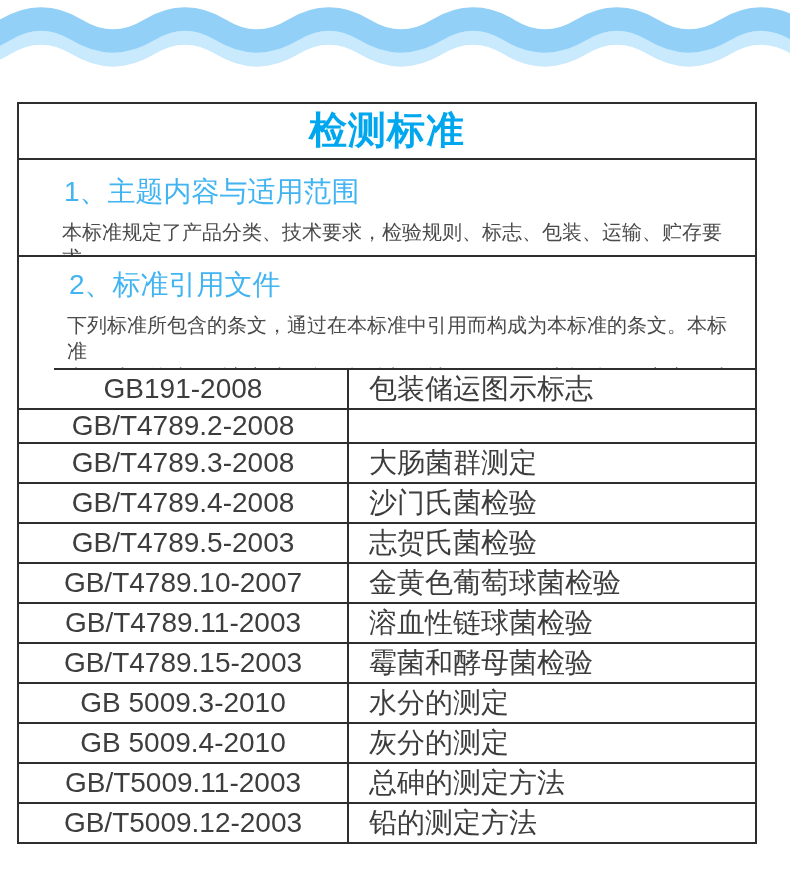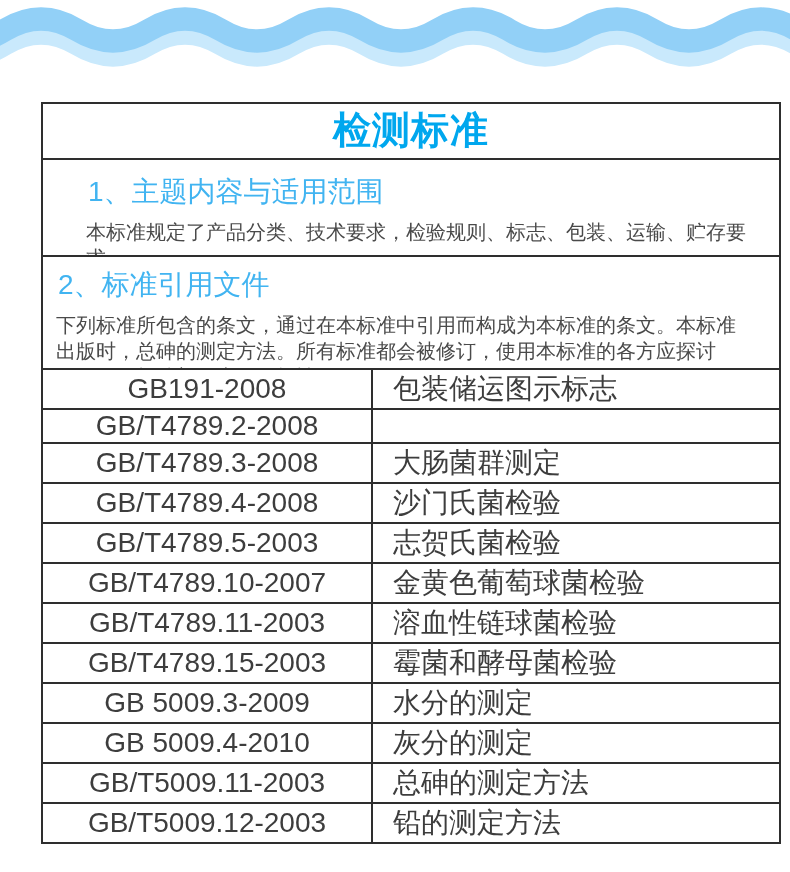--- a/index.html
+++ b/index.html
@@ -18,21 +18,21 @@
   .waves {
     position: absolute;
     top: 0;
     left: 0;
     width: 790px;
     height: 90px;
     display: block;
   }
   .card {
     position: absolute;
-    left: 41px;
+    left: 17px;
     top: 102px;
     width: 740px;
     height: 742px;
     box-sizing: border-box;
     border: 2px solid #2e2e2e;
     background: #ffffff;
     display: flex;
     flex-direction: column;
   }
   .card-title {
@@ -47,21 +47,21 @@
     letter-spacing: 1px;
     color: #00a7ee;
   }
   .sec {
     box-sizing: border-box;
     border-bottom: 2px solid #2e2e2e;
     padding: 0 13px;
     overflow: hidden;
   }
   .sec-scope { height: 104px; padding-left: 43px; }
-  .sec-refs  { height: 122px; }
+  .sec-refs  { height: 122px; margin-left: 35px; }
   .sec h2 {
     margin: 13px 0 0 2px;
     font-size: 28px;
     font-weight: normal;
     color: #41b4f1;
   }
   .sec-refs h2 { margin-top: 9px; }
   .sec p {
     margin: 8px 0 0 0;
     font-size: 20px;
@@ -159,21 +159,21 @@
     <div class="t-code">GB/T4789.11-2003</div>
     <div class="t-name">溶血性链球菌检验</div>
   </div>
 
   <div class="t-row">
     <div class="t-code">GB/T4789.15-2003</div>
     <div class="t-name">霉菌和酵母菌检验</div>
   </div>
 
   <div class="t-row">
-    <div class="t-code">GB 5009.3-2009</div>
+    <div class="t-code">GB 5009.3-2010</div>
     <div class="t-name">水分的测定</div>
   </div>
 
   <div class="t-row">
     <div class="t-code">GB 5009.4-2010</div>
     <div class="t-name">灰分的测定</div>
   </div>
 
   <div class="t-row">
     <div class="t-code">GB/T5009.11-2003</div>

